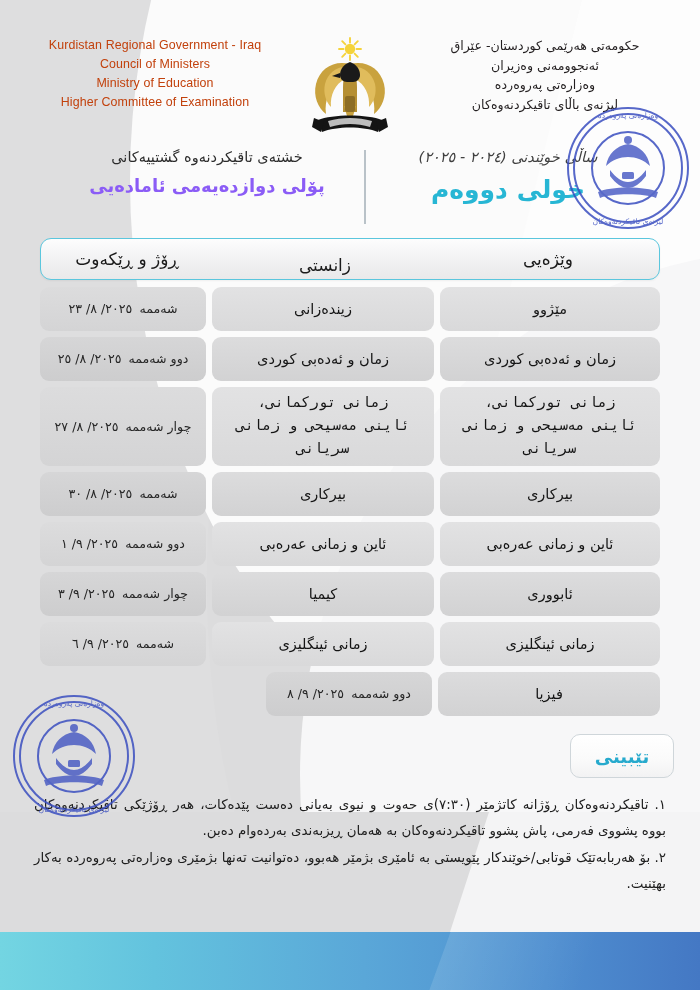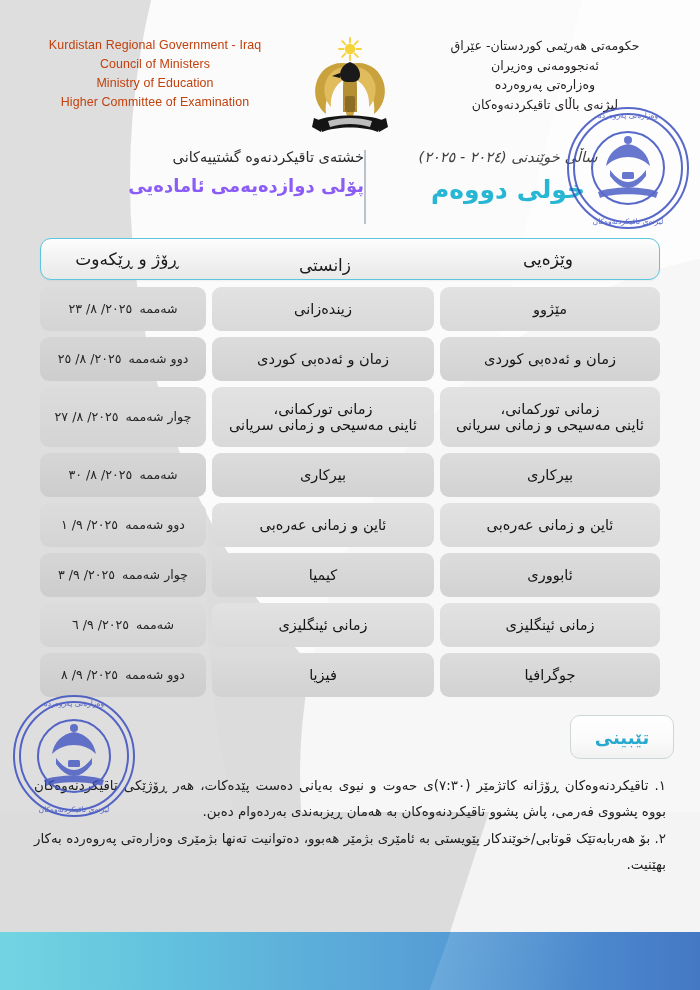--- a/index.html
+++ b/index.html
@@ -143,20 +143,21 @@
   .titleband {
     position: relative; z-index: 2;
     display: flex;
     align-items: flex-start;
     justify-content: center;
     padding: 6px 26px 0 26px;
     gap: 0;
   }
   .title-right {
     flex: 0 0 330px;
+    text-align: center;
     direction: rtl;
     padding-left: 16px;
   }
   .title-sub1 {
     font-size: 14.5px;
     color: #2c2c2c;
     line-height: 22px;
     margin-bottom: 2px;
   }
   .title-main {
@@ -267,21 +268,21 @@
     font-size: 14.5px;
     color: #141414;
   }
   .trow:nth-child(even) .cell-sci,
   .trow:nth-child(even) .cell-lit {
     background: linear-gradient(180deg, #dcdcdd 0%, #d2d2d3 100%);
   }
   .trow:nth-child(even) .cell-date {
     background: linear-gradient(180deg, #d6d6d7 0%, #cdcdce 100%);
   }
-  .cell-multi { line-height: 16px; }
+  .cell-multi { line-height: 23px; font-family: Liberation Mono, monospace; }
 
   
   .notes-wrap {
     position: relative; z-index: 2;
     margin: 18px auto 0 auto;
     width: 648px;
     direction: rtl;
   }
   .note-badge {
     width: 104px;
@@ -490,21 +491,20 @@
         </div>
         <div class="trow">
           <div class="cell cell-lit">زمانی ئینگلیزی</div>
           <div class="cell cell-sci">زمانی ئینگلیزی</div>
           <div class="cell cell-date">
             <span class="dayname">شەممە</span>
             <span class="datenum">٢٠٢٥/ ٩/ ٦</span>
           </div>
         </div>
         <div class="trow">
-          <div class="cell cell-lit">جوگرافیا</div>
           <div class="cell cell-sci">فیزیا</div>
           <div class="cell cell-date">
             <span class="dayname">دوو شەممە</span>
             <span class="datenum">٢٠٢٥/ ٩/ ٨</span>
           </div>
         </div>
       </div>
   </div>
 
   <div class="notes-wrap">

